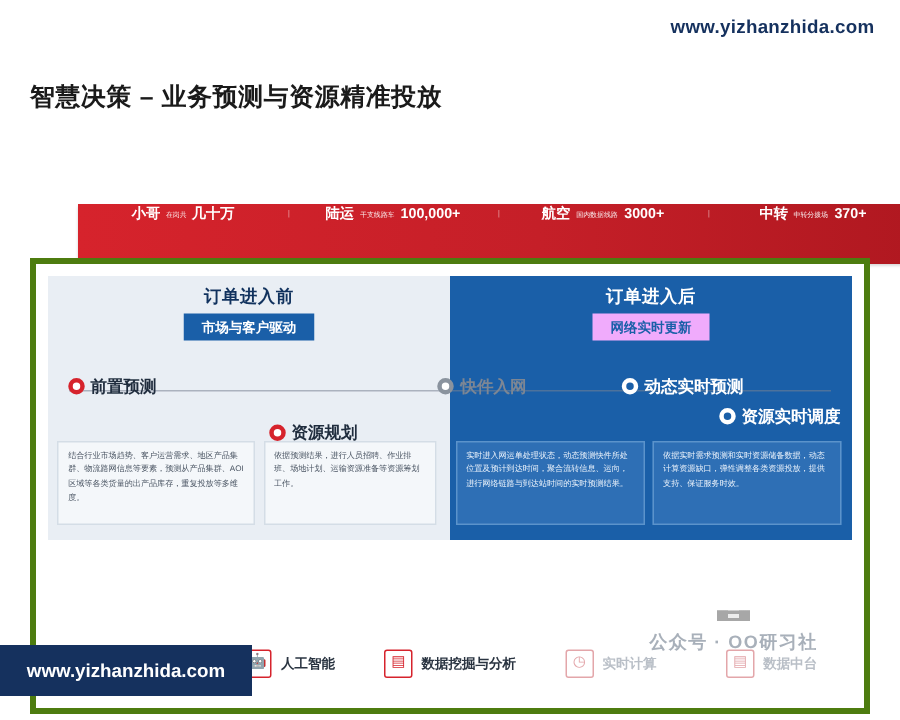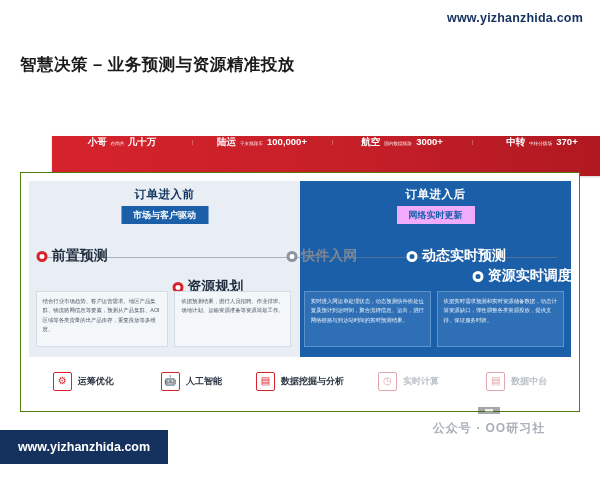--- a/index.html
+++ b/index.html
@@ -112,22 +112,22 @@
   .stat-value {
     font-size: 9.5px;
     font-weight: bold;
   }
   
   .panel {
     position: absolute;
     left: 20px;
     top: 136px;
     width: 560px;
-    height: 240px;
-    border: 1px solid #4d7c0f;
+    height: 304px;
+    border: 4px solid #4d7c0f;
     background: #ffffff;
     box-sizing: border-box;
   }
   .panel-inner {
     position: absolute;
     left: 8px;
     top: 8px;
     right: 8px;
     bottom: 8px;
   }
@@ -206,21 +206,21 @@
     height: 11px;
     border-radius: 50%;
     background: #ffffff;
     border: 3px solid #8a939e;
     box-sizing: border-box;
     flex: 0 0 auto;
   }
   .dot.red   { border-color: #d6232c; }
   .dot.white { border-color: #ffffff; background: #1a5fa8; }
   .node-label {
-    font-size: 14px;
+    font-size: 11px;
     font-weight: bold;
     color: #1f2c3d;
   }
   .node.on-blue .node-label { color: #ffffff; }
   .node.muted .node-label { color: #7c8694; font-weight: bold; }
   
   .desc {
     position: absolute;
     top: 110px;
     height: 56px;

